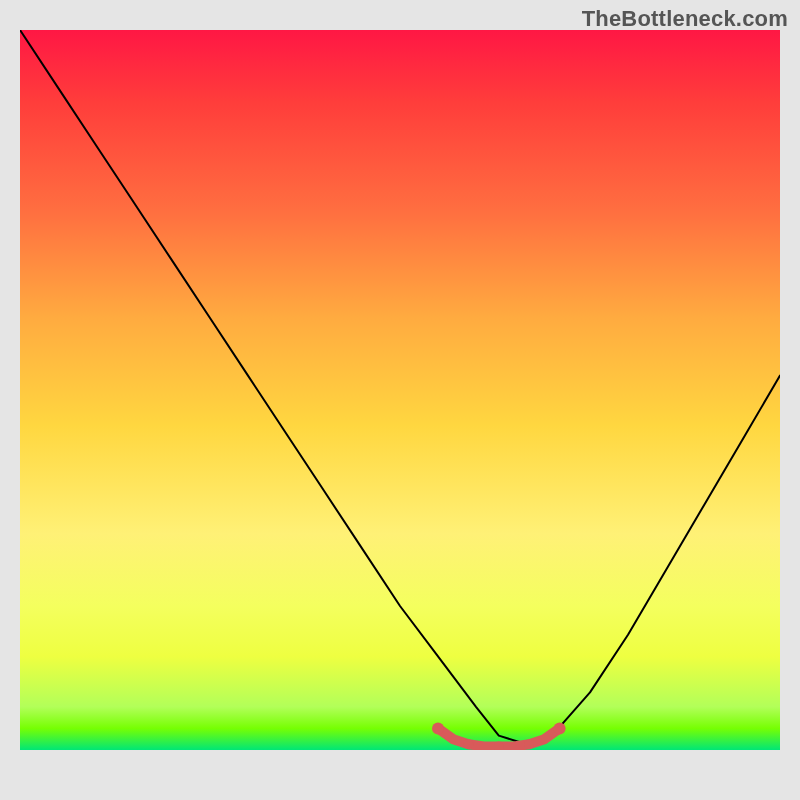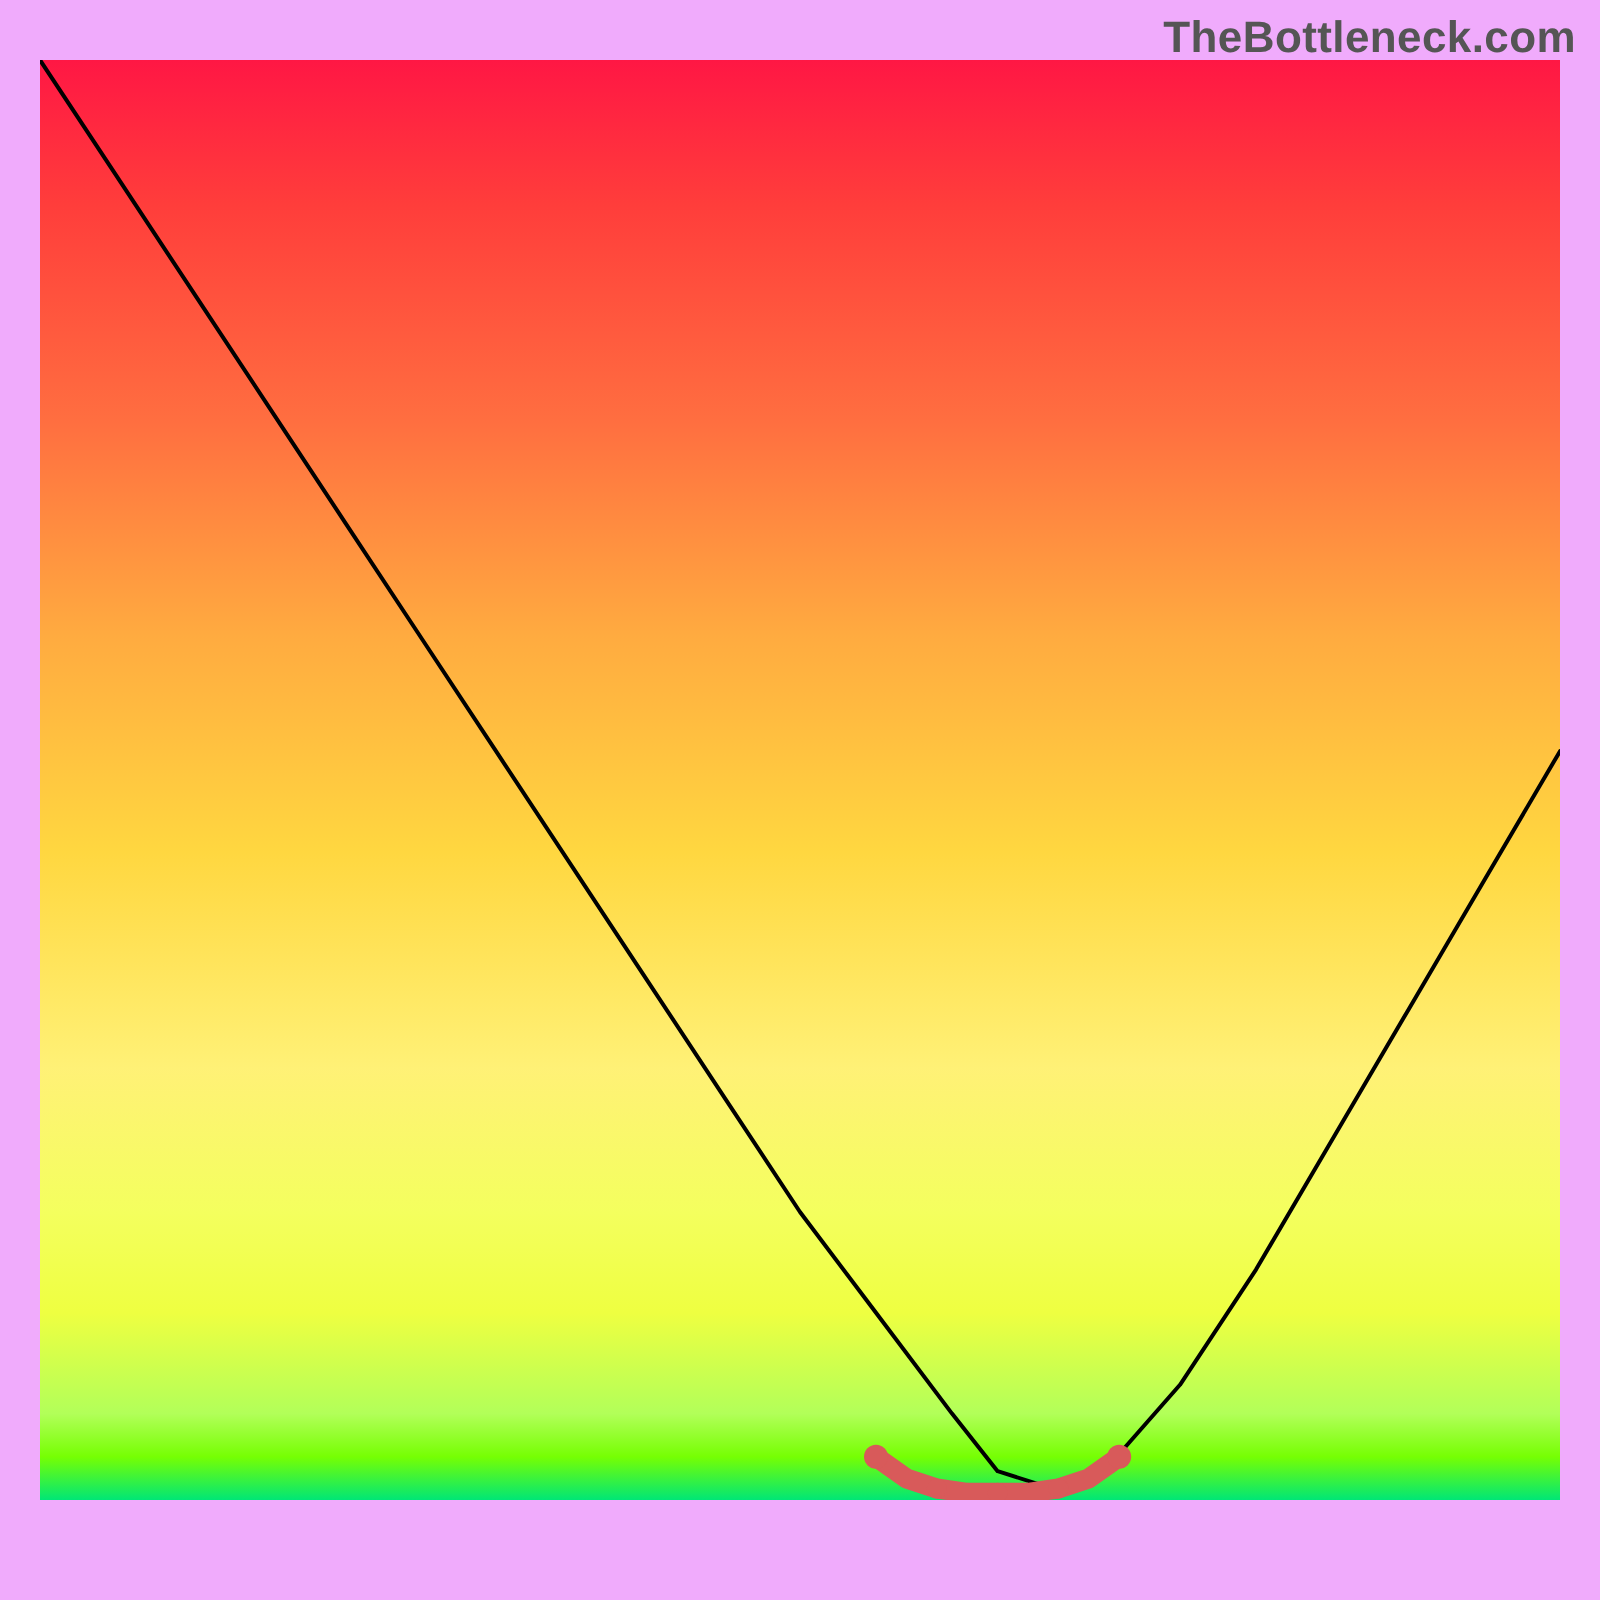--- a/index.html
+++ b/index.html
@@ -1,21 +1,21 @@
 <!DOCTYPE html>
 <html><head>
 <meta charset="utf-8">
 <style>
   * { margin: 0; padding: 0; box-sizing: border-box; }
   html, body { width: 800px; height: 800px; background: #000; }
   .canvas {
     width: 800px;
     height: 800px;
     position: relative;
-    background: #f0abfc;
+    background: #e5e5e5;
   }
   .plot-area {
     position: absolute;
     left: 20px;
     top: 30px;
     width: 760px;
     height: 720px;
     background: linear-gradient(to bottom,
       #ff1744 0%,
       #ff3d3b 10%,

